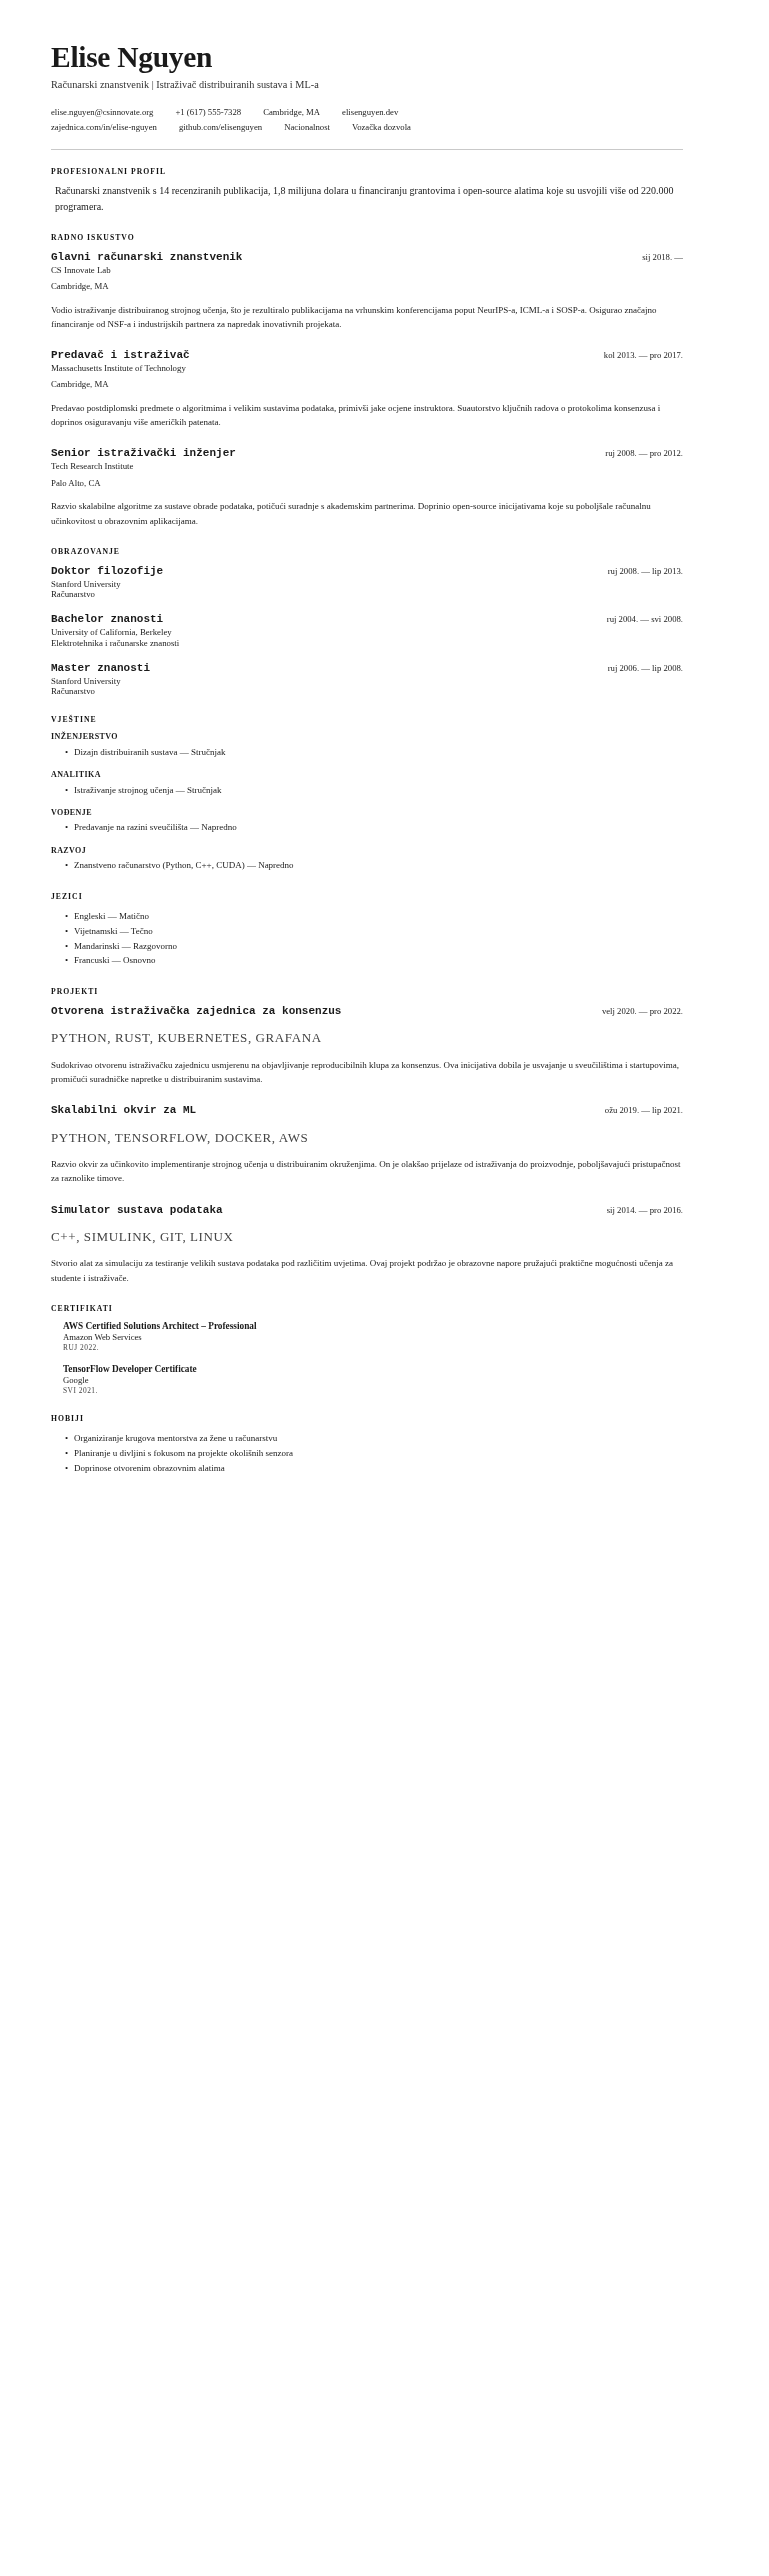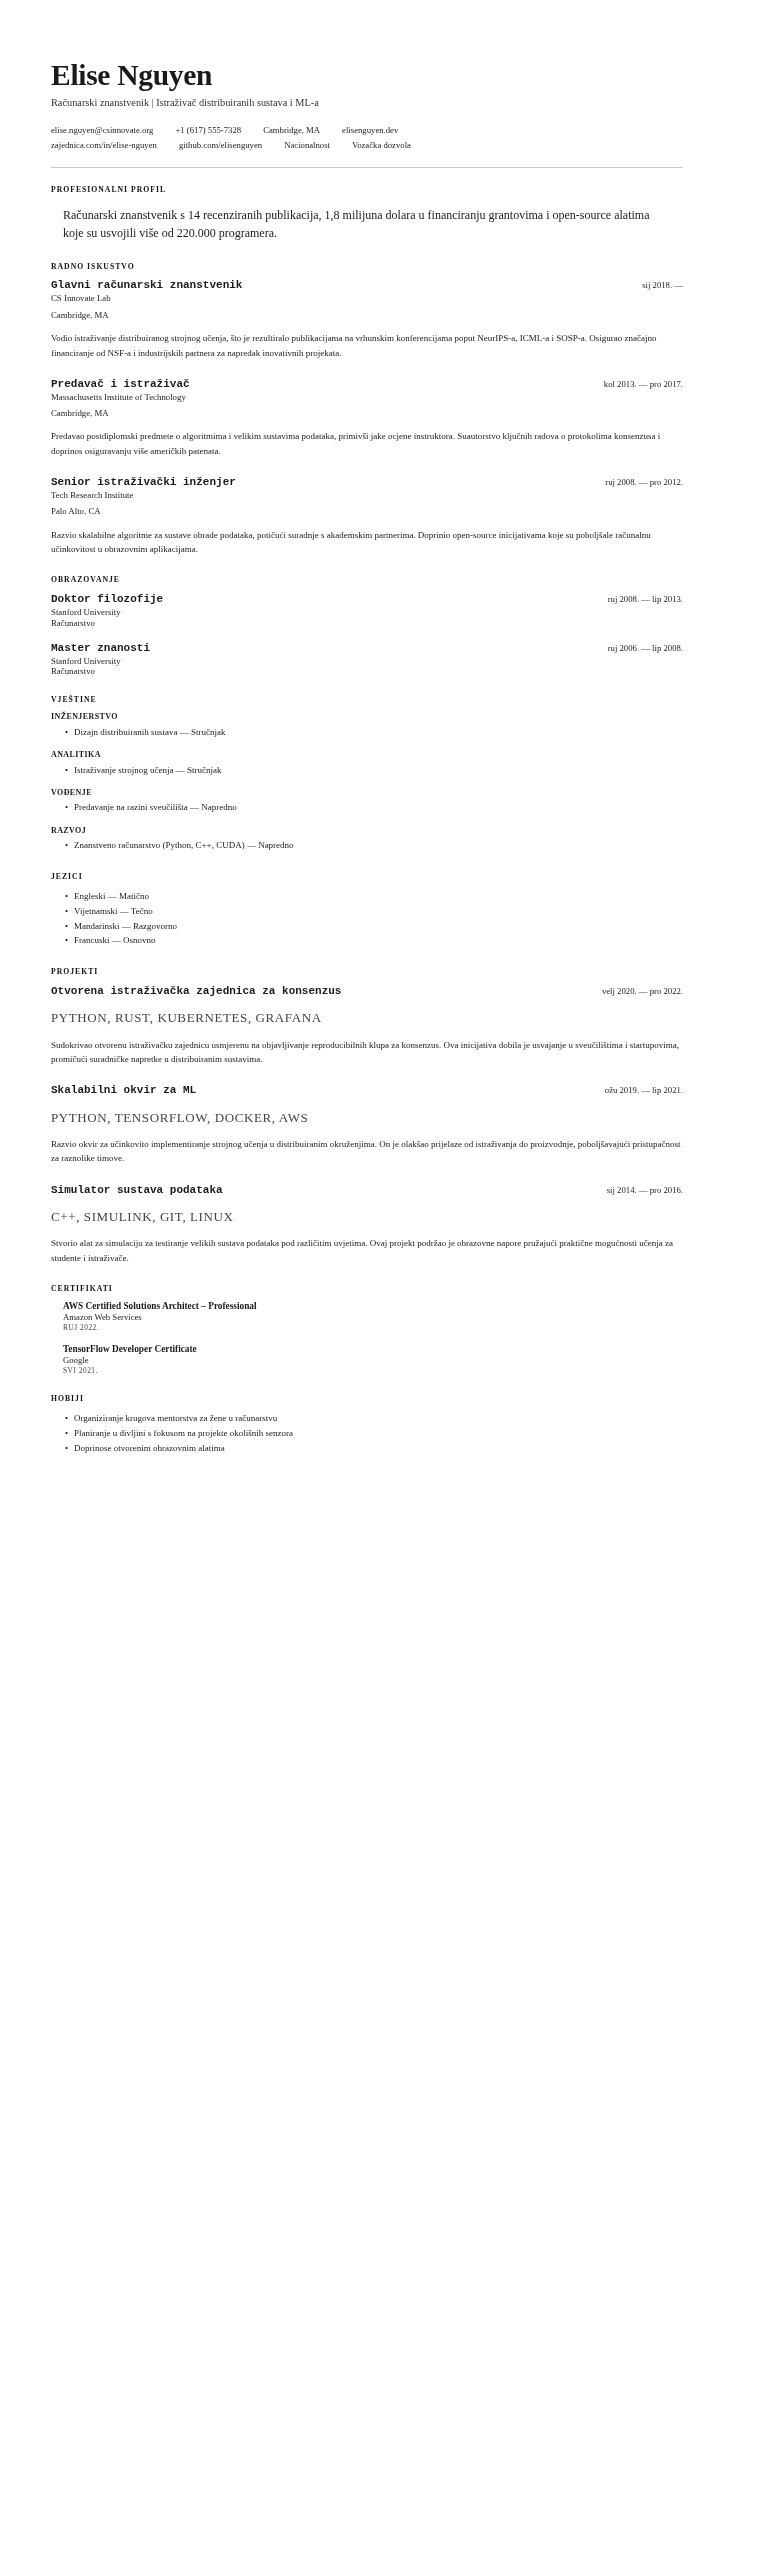--- a/index.html
+++ b/index.html
@@ -8,21 +8,21 @@
     background: #ffffff;
   }
   body {
     width: 770px;
     font-family: "Liberation Serif", serif;
     color: #1a1a1a;
   }
   .page {
     width: 734px;
     box-sizing: border-box;
-    padding: 60px 51px 26px 51px;
+    padding: 42px 51px 26px 51px;
   }
   .name {
     font-family: "Liberation Serif", serif;
     font-size: 29.5px;
     font-weight: bold;
     letter-spacing: -0.3px;
     margin: 0 0 6.4px 0;
     line-height: 1.05;
   }
   .headline {
@@ -54,23 +54,23 @@
     font-weight: bold;
     letter-spacing: 1px;
     text-transform: uppercase;
     color: #111111;
     margin: 0 0 7.7px 0;
   }
   .section {
     margin-bottom: 19px;
   }
   .summary-text {
-    font-size: 12px;
+    font-size: 10px;
     line-height: 1.55;
-    margin: 12px;
+    margin: 4px;
     color: #1a1a1a;
   }
   .entry {
     margin-bottom: 16.7px;
   }
   .entry:last-child { margin-bottom: 0; }
   .entry-head {
     display: flex;
     justify-content: space-between;
     align-items: baseline;
@@ -234,20 +234,28 @@
 
     <div class="edu-entry">
       <div class="entry-head">
         <div class="entry-title">Doktor filozofije</div>
         <div class="entry-dates">ruj 2008. — lip 2013.</div>
       </div>
       <div class="edu-sub">Stanford University</div>
       <div class="edu-sub">Računarstvo</div>
     </div>
 
+    <div class="edu-entry">
+      <div class="entry-head">
+        <div class="entry-title">Bachelor znanosti</div>
+        <div class="entry-dates">ruj 2004. — svi 2008.</div>
+      </div>
+      <div class="edu-sub">University of California, Berkeley</div>
+      <div class="edu-sub">Elektrotehnika i računarske znanosti</div>
+    </div>
 
     <div class="edu-entry">
       <div class="entry-head">
         <div class="entry-title">Master znanosti</div>
         <div class="entry-dates">ruj 2006. — lip 2008.</div>
       </div>
       <div class="edu-sub">Stanford University</div>
       <div class="edu-sub">Računarstvo</div>
     </div>
   </div>

